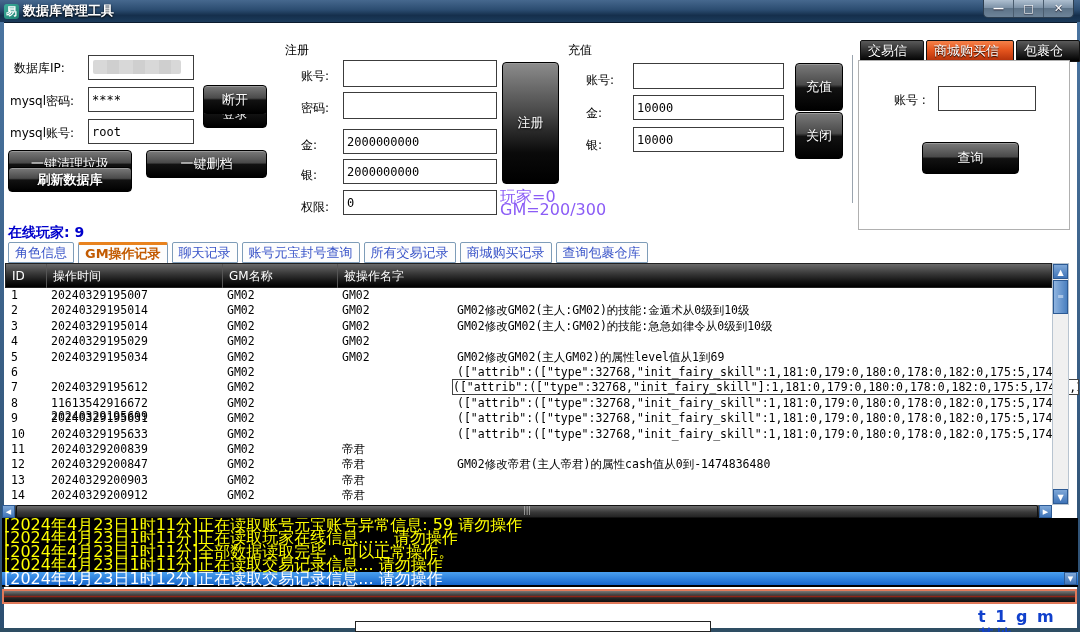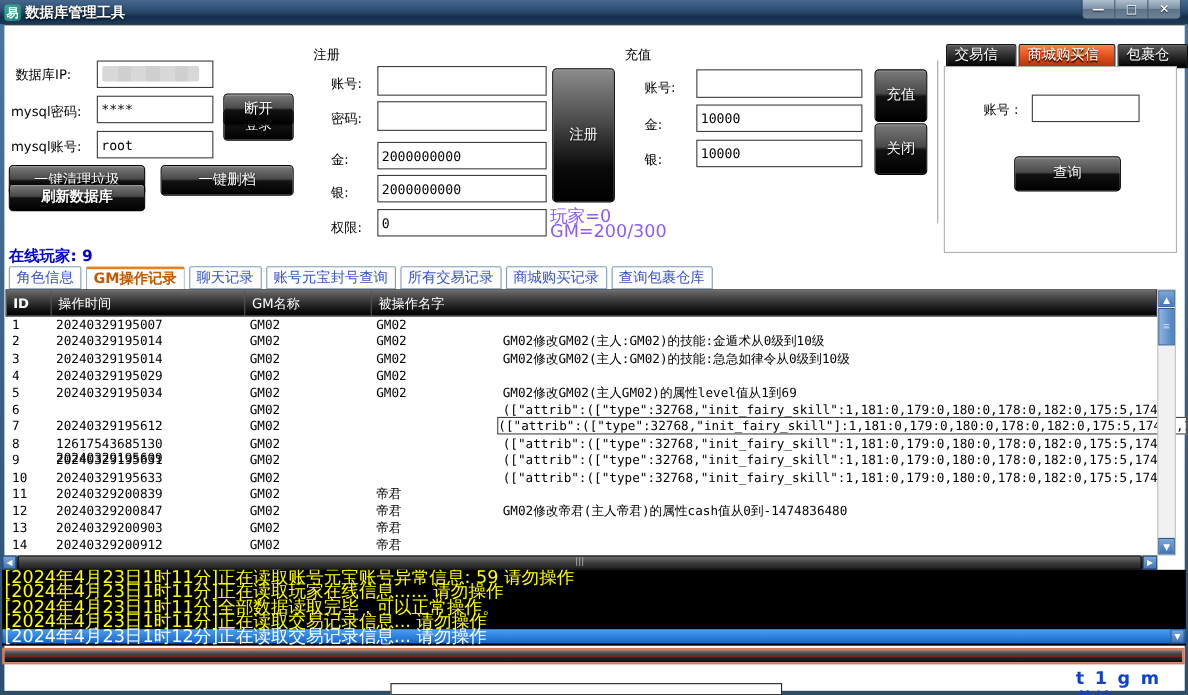--- a/index.html
+++ b/index.html
@@ -153,21 +153,21 @@
     <span class="mtab">角色信息</span>
     <span class="mtab active">GM操作记录</span>
     <span class="mtab">聊天记录</span>
     <span class="mtab">账号元宝封号查询</span>
     <span class="mtab">所有交易记录</span>
     <span class="mtab">商城购买记录</span>
     <span class="mtab">查询包裹仓库</span>
   </div>
 
 <div class="thead" id="thead">
-    <div class="th" style="left: 0px; width: 40px; border-left: none; font-weight: bold;">ID</div>
+    <div class="th" style="left: 0px; width: 40px; border-left: none;">ID</div>
     <div class="th" style="left: 40px; width: 176px;">操作时间</div>
     <div class="th" style="left: 216px; width: 115px;">GM名称</div>
     <div class="th" style="left: 331px; width: 115px;">被操作名字</div>
   </div>
 <div class="tbody" id="tbody">
     <div class="trow" style="top: 0px;">
       <div class="tc" style="left: 0px; width: 40px;">1</div>
       <div class="tc" style="left: 40px; width: 176px;">20240329195007</div>
       <div class="tc" style="left: 216px; width: 115px;">GM02</div>
       <div class="tc" style="left: 331px; width: 115px;">GM02</div>
@@ -210,21 +210,21 @@
     </div>
     <div class="trow" style="top: 92.4px;">
       <div class="tc" style="left: 0px; width: 40px;">7</div>
       <div class="tc" style="left: 40px; width: 176px;">20240329195612</div>
       <div class="tc" style="left: 216px; width: 115px;">GM02</div>
       <div class="tc" style="left: 331px; width: 115px;"></div>
       <div class="tc" style="left: 446px; width: 601px;"></div>
     </div>
     <div class="trow" style="top: 107.8px;">
       <div class="tc" style="left: 0px; width: 40px;">8</div>
-      <div class="tc" style="left: 40px; width: 176px;">12617543685130</div>
+      <div class="tc" style="left: 40px; width: 176px;">11613542916672</div>
       <div class="tc" style="left: 216px; width: 115px;">GM02</div>
       <div class="tc" style="left: 331px; width: 115px;"></div>
       <div class="tc" style="left: 446px; width: 601px;">(["attrib":(["type":32768,"init_fairy_skill":1,181:0,179:0,180:0,178:0,182:0,175:5,174:5,114:12...</div>
     </div>
     <div class="trow" style="top: 123.2px;">
       <div class="tc" style="left: 0px; width: 40px;">9</div>
       <div class="tc" style="left: 40px; width: 176px;">20240329195631</div>
       <div class="tc" style="left: 216px; width: 115px;">GM02</div>
       <div class="tc" style="left: 331px; width: 115px;"></div>
       <div class="tc" style="left: 446px; width: 601px;">(["attrib":(["type":32768,"init_fairy_skill":1,181:0,179:0,180:0,178:0,182:0,175:5,174:5,114:12...</div>

